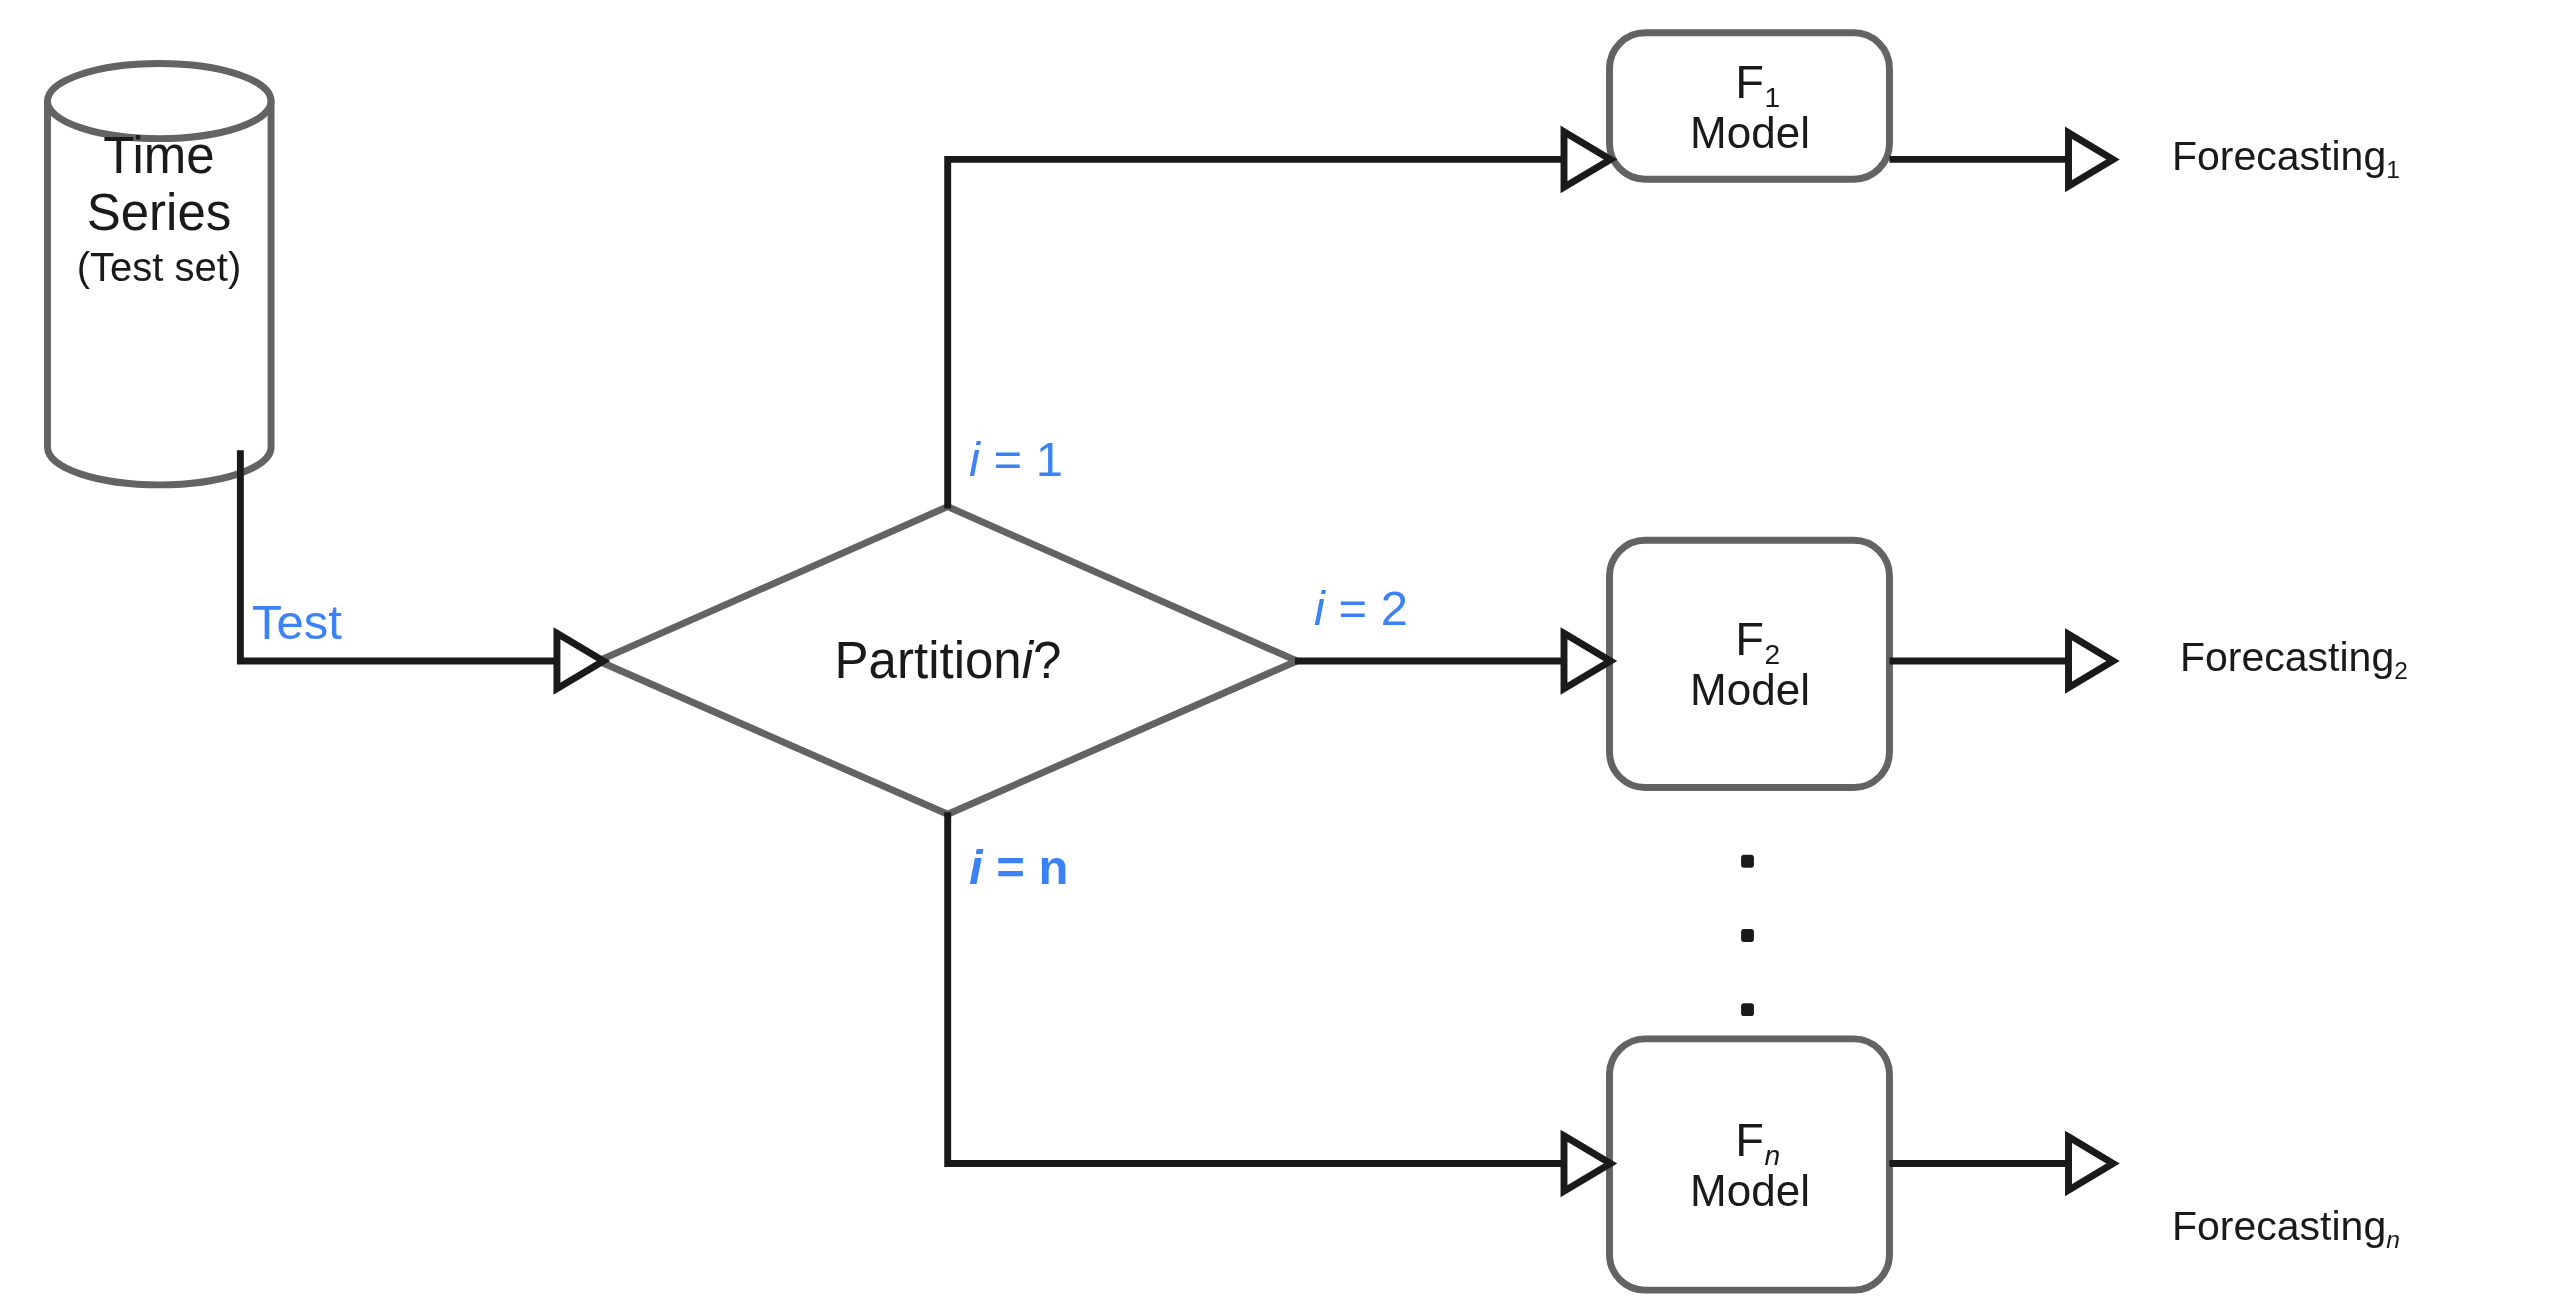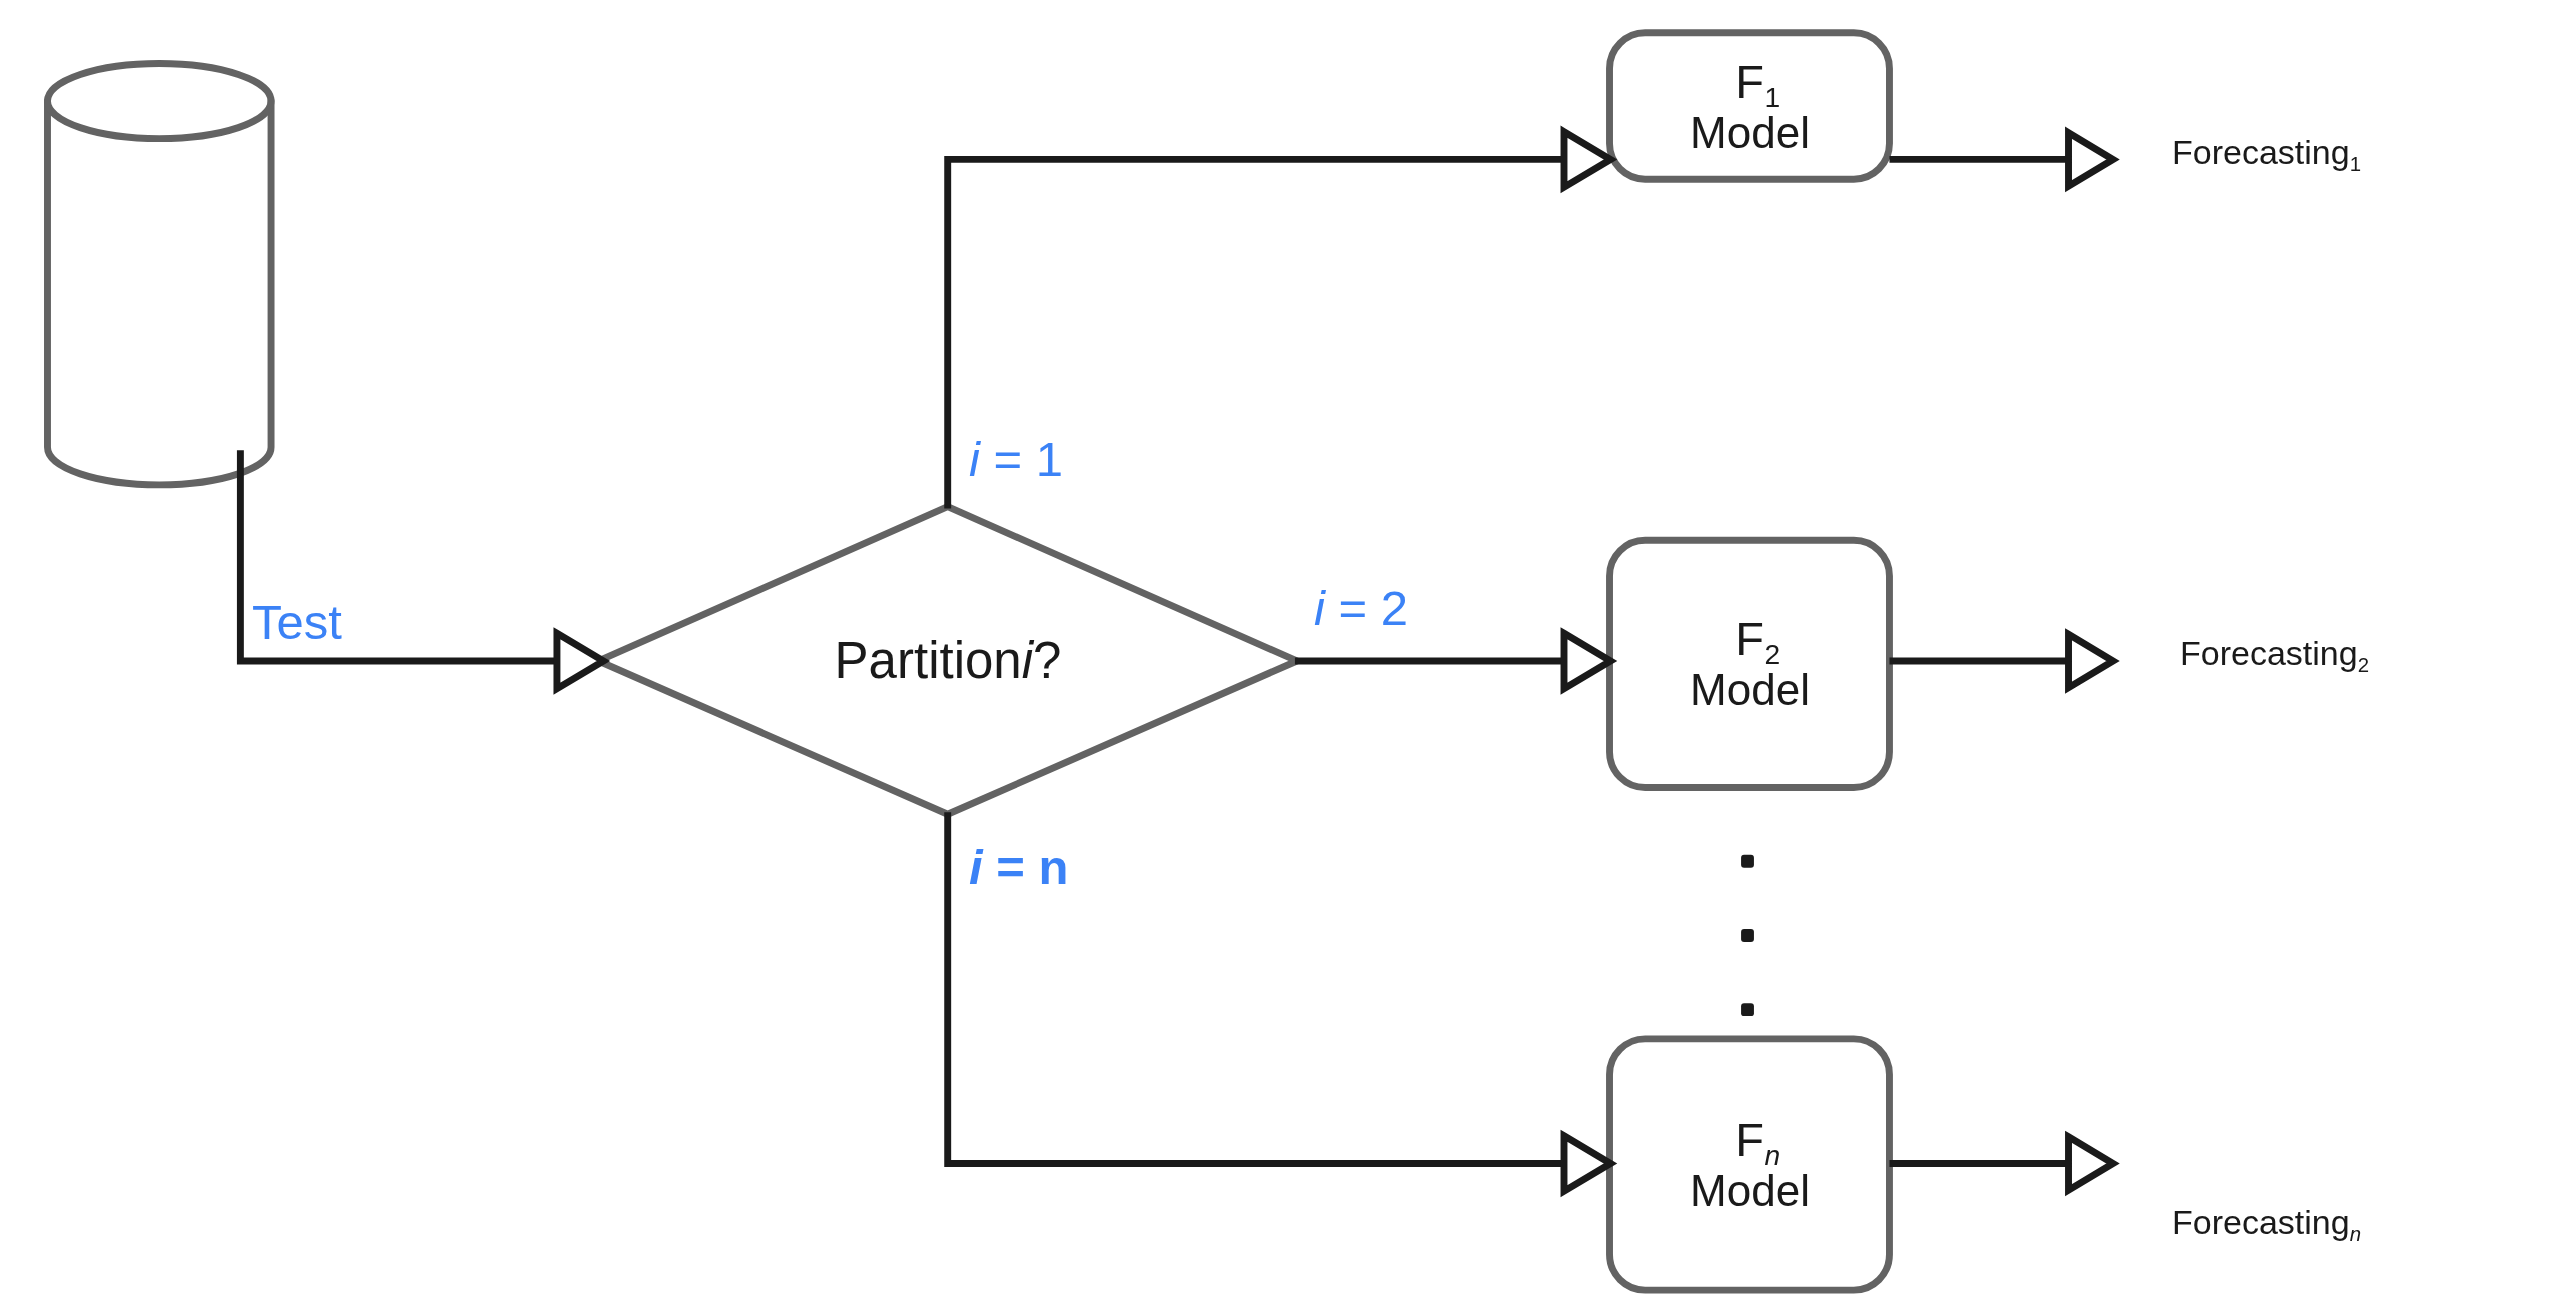--- a/index.html
+++ b/index.html
@@ -74,21 +74,21 @@
     color: #3b82f6;
     font-family: "Liberation Sans", sans-serif;
     font-size: 49px;
     white-space: nowrap;
     user-select: none;
   }
   .out-label {
     position: absolute;
     color: #1a1a1a;
     font-family: "Liberation Sans", sans-serif;
-    font-size: 34px;
+    font-size: 41px;
     white-space: nowrap;
     user-select: none;
     text-align: right;
   }
   .ital {
     font-style: italic;
   }
   sub {
     font-size: 0.60em;
     line-height: 0;
@@ -188,20 +188,25 @@
     </g>
 
     <g>
       <rect class="dot-mark" x="1760" y="864" width="13" height="13" rx="3"></rect>
       <rect class="dot-mark" x="1760" y="939" width="13" height="13" rx="3"></rect>
       <rect class="dot-mark" x="1760" y="1014" width="13" height="13" rx="3"></rect>
     </g>
 
   </svg>
 
+  <div class="node-text cyl-text" style="left:47px; top:127px; width:224px;">
+    <div class="shape-label">Time</div>
+    <div class="shape-label">Series</div>
+    <div class="shape-sublabel" style="margin-top:4px;">(Test set)</div>
+  </div>
 
   <div class="node-text diamond-text" style="left:750px; top:582px; width:396px; height:158px;">
     <div class="shape-label">Partition</div>
     <div class="shape-label">
       <span class="ital">i</span><span>?</span>
     </div>
   </div>
 
   <div class="node-text" style="left:1610px; top:40px; width:280px; height:133px;">
     <div class="model-stack">

